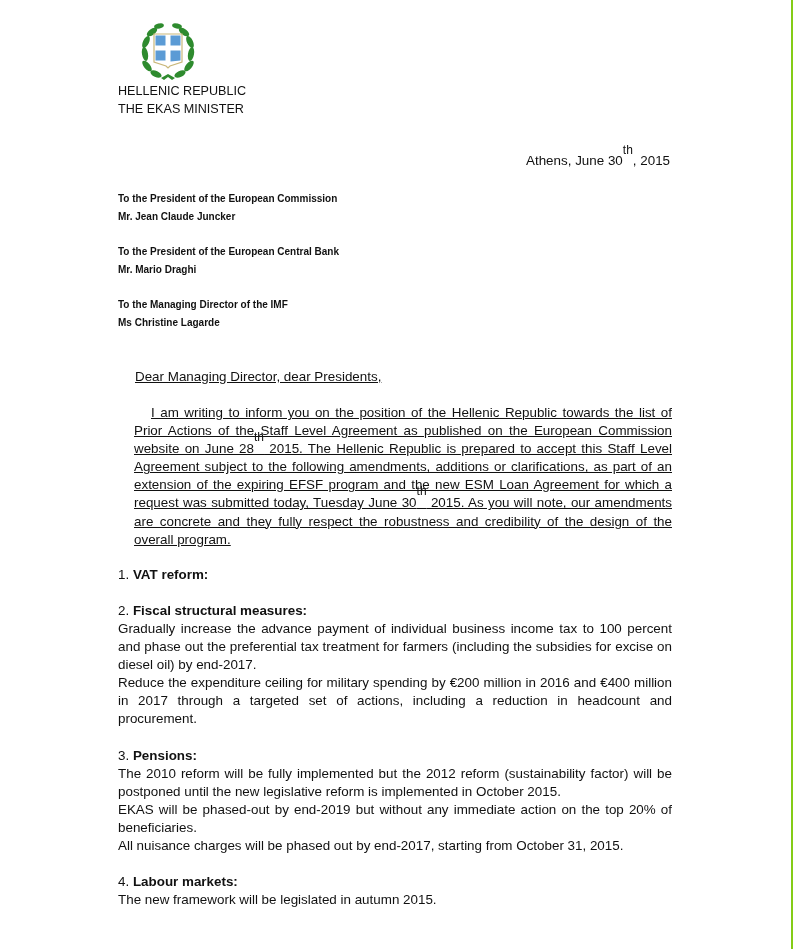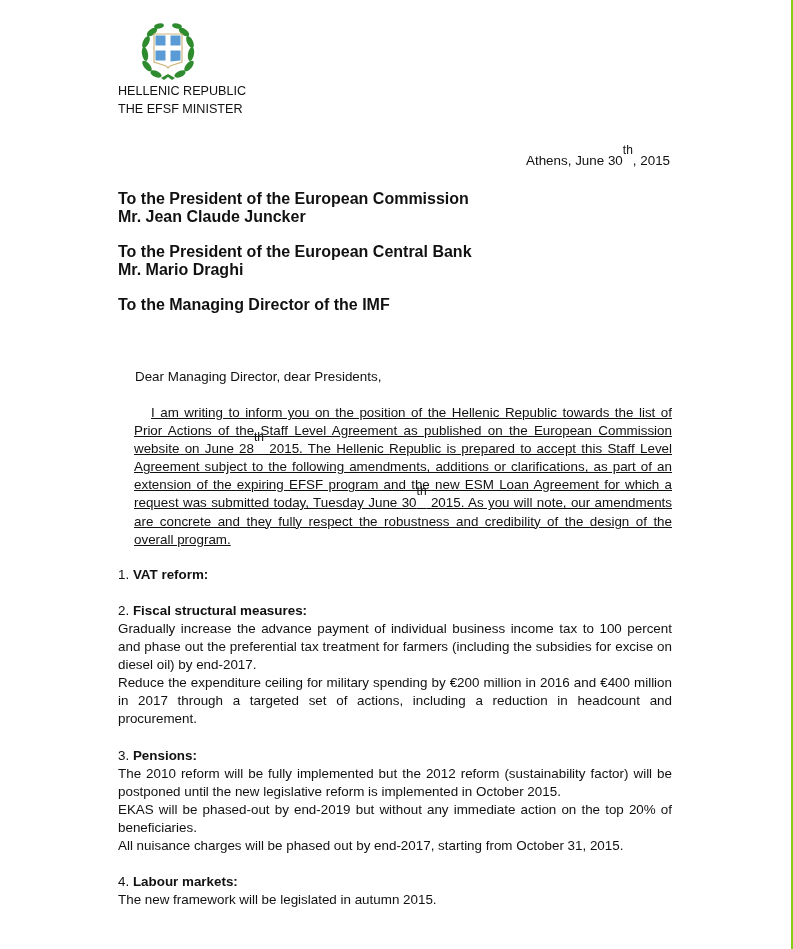--- a/index.html
+++ b/index.html
@@ -52,32 +52,33 @@
     vertical-align: top;
     position: relative;
     top: -3px;
     line-height: 0;
   }
   .recipients {
     position: absolute;
     left: 118px;
     top: 190px;
     width: 560px;
-    font-size: 16px;
+    font-size: 10px;
     font-weight: bold;
     line-height: 17.5px;
   }
   .recipient-block { margin-bottom: 18px; }
   .recipient-block div { white-space: nowrap; }
   .salutation {
     position: absolute;
     left: 135px;
     top: 369px;
     font-size: 13.4px;
     white-space: nowrap;
+    text-decoration: underline;
   }
   .body-text {
     position: absolute;
     left: 118px;
     top: 404px;
     width: 554px;
     font-size: 13.4px;
     line-height: 18.1px;
   }
   .intro {
@@ -122,36 +123,37 @@
 
     <path d="M17 14 L45 14 L45 42 L33 46 L31 48 L29 46 L17 42 Z" fill="#ffffff" stroke="#c9b77a" stroke-width="1.2"></path>
     <rect x="18.5" y="15.5" width="10" height="10" fill="#5b9bd5"></rect>
     <rect x="33.5" y="15.5" width="10" height="10" fill="#5b9bd5"></rect>
     <rect x="18.5" y="30.5" width="10" height="10" fill="#5b9bd5"></rect>
     <path d="M33.5 30.5 L43.5 30.5 L43.5 40.5 L33.5 41.5 Z" fill="#5b9bd5"></path>
   </svg>
 
   <div class="letterhead">
     <div>HELLENIC REPUBLIC</div>
-    <div>THE EFSF MINISTER</div>
+    <div>THE EKAS MINISTER</div>
   </div>
 
   <div class="date-line"><span>Athens, June 30</span><sup>th</sup><span>, 2015</span></div>
 
   <div class="recipients">
     <div class="recipient-block">
       <div>To the President of the European Commission</div>
       <div>Mr. Jean Claude Juncker</div>
     </div>
     <div class="recipient-block">
       <div>To the President of the European Central Bank</div>
       <div>Mr. Mario Draghi</div>
     </div>
     <div class="recipient-block">
       <div>To the Managing Director of the IMF</div>
+      <div>Ms Christine Lagarde</div>
     </div>
   </div>
 
   <div class="salutation">Dear Managing Director, dear Presidents,</div>
 
   <div class="body-text">
     <p class="intro"><span>I am writing to inform you on the position of the Hellenic Republic towards the list of Prior Actions of the Staff Level Agreement as published on the European Commission website on June 28</span><sup>th</sup><span> 2015. The Hellenic Republic is prepared to accept this Staff Level Agreement subject to the following amendments, additions or clarifications, as part of an extension of the expiring EFSF program and the new ESM Loan Agreement for which a request was submitted today, Tuesday June 30</span><sup>th</sup><span>  2015.  As you will note, our amendments are concrete and they fully respect the robustness and credibility of the design of the overall program.</span></p>
 
     <div class="section">
       <div class="section-heading"><span class="num">1.</span> <span class="title">VAT reform:</span></div>

